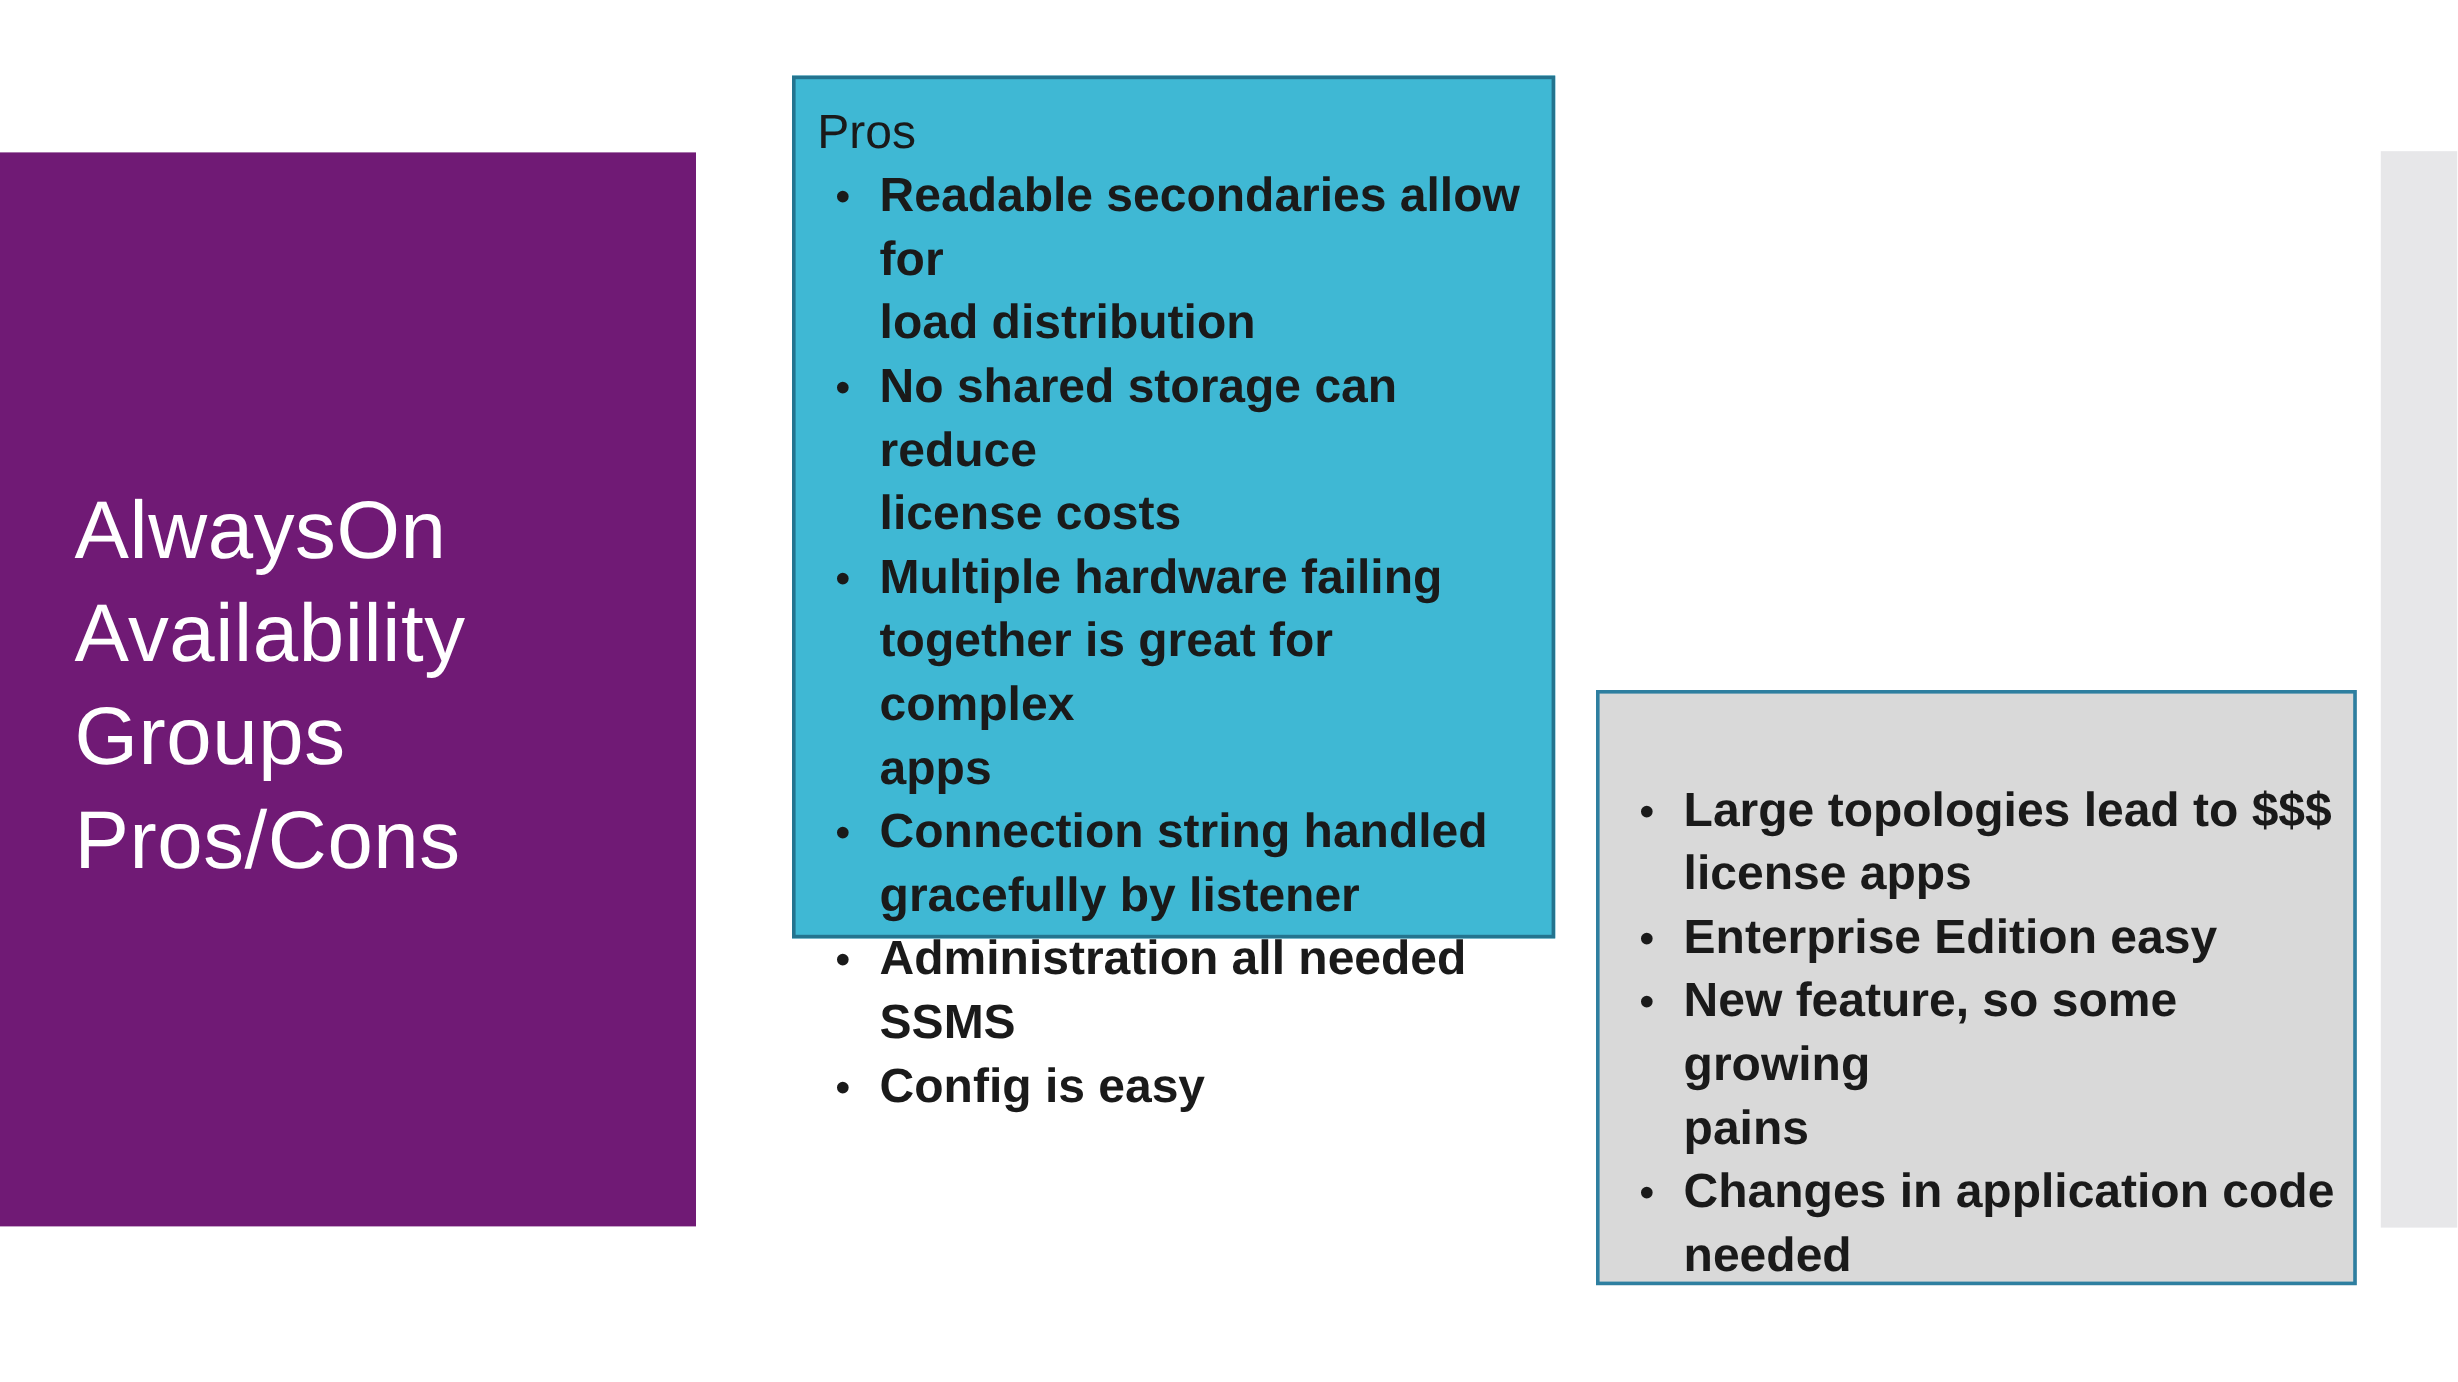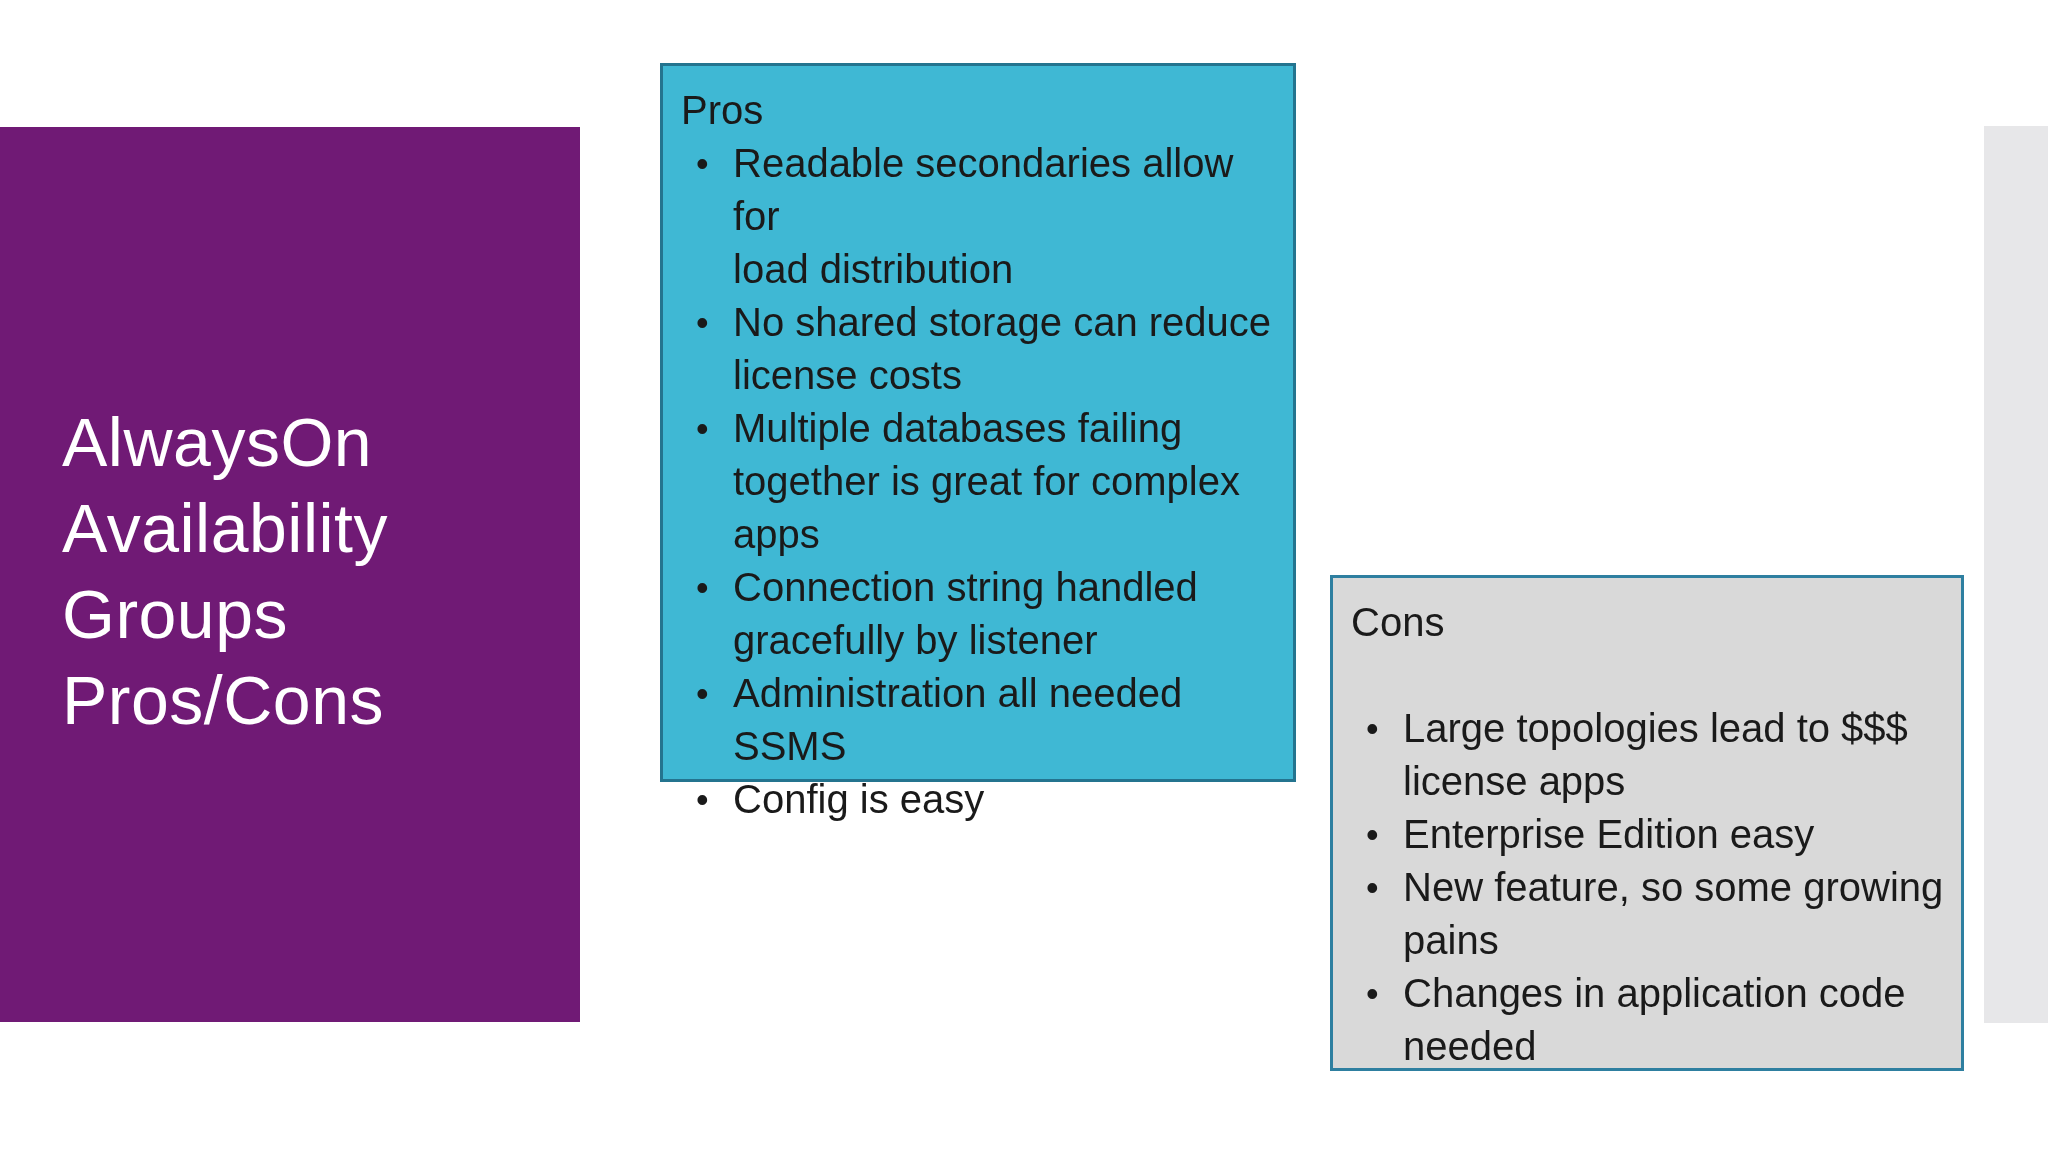--- a/index.html
+++ b/index.html
@@ -65,20 +65,21 @@
     flex: 0 0 37px;
     width: 37px;
     padding-left: 15px;
     box-sizing: content-box;
     font-size: 36px;
     line-height: 53px;
   }
   .li-text {
     flex: 1 1 auto;
     white-space: pre-line;
+    font-weight: bold;
   }
 
   
   .pros-box {
     left: 660px;
     top: 63px;
     width: 636px;
     height: 719px;
     background: #3fb8d4;
     border: 3px solid #24748f;
@@ -127,21 +128,21 @@
         <span class="li-text">Readable secondaries allow for
 load distribution</span>
       </li>
       <li>
         <span class="bullet">•</span>
         <span class="li-text">No shared storage can reduce
 license costs</span>
       </li>
       <li>
         <span class="bullet">•</span>
-        <span class="li-text">Multiple databases failing
+        <span class="li-text">Multiple hardware failing
 together is great for complex
 apps</span>
       </li>
       <li>
         <span class="bullet">•</span>
         <span class="li-text">Connection string handled
 gracefully by listener</span>
       </li>
       <li>
         <span class="bullet">•</span>
@@ -149,21 +150,20 @@
 SSMS</span>
       </li>
       <li>
         <span class="bullet">•</span>
         <span class="li-text">Config is easy</span>
       </li>
     </ul>
   </div>
 
   <div class="content-box cons-box">
-    <div class="box-heading">Cons</div>
     <ul class="bullet-list">
       <li>
         <span class="bullet">•</span>
         <span class="li-text">Large topologies lead to $$$
 license apps</span>
       </li>
       <li>
         <span class="bullet">•</span>
         <span class="li-text">Enterprise Edition easy</span>
       </li>

